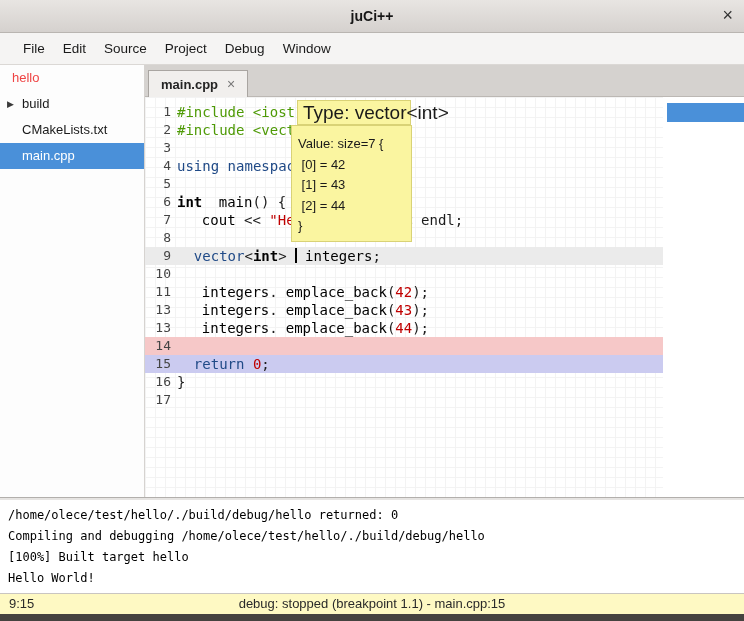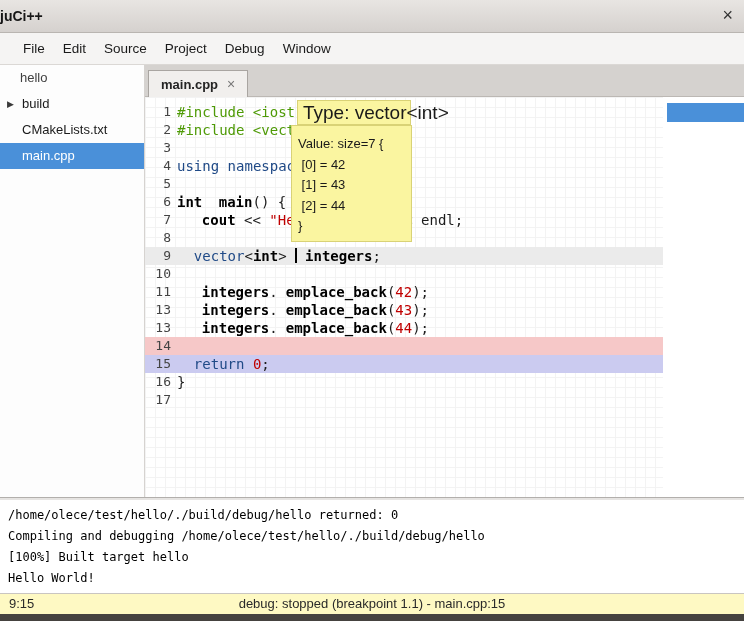--- a/index.html
+++ b/index.html
@@ -4,31 +4,31 @@
 <style>
   * { margin:0; padding:0; box-sizing:border-box; }
   html,body { background:#ffffff; }
   body { font-family:"Liberation Sans", sans-serif; }
 
   .window { position:relative; width:744px; height:621px; background:#ffffff; overflow:hidden; font-size:13px; color:#1a1a1a; }
 
   
   .titlebar { position:absolute; left:0; top:0; width:744px; height:33px;
     background:linear-gradient(#e8e5e2,#d5d1ce); border-bottom:1px solid #b9b5b1; }
-  .title { position:absolute; left:0; right:0; top:8px; font-weight:bold; font-size:14px; color:#161616; }
+  .title { position:absolute; left:0; right:0; top:8px; text-align:center; font-weight:bold; font-size:14px; color:#161616; }
   .close-btn { position:absolute; right:11px; top:5px; font-size:18px; color:#333; cursor:default; }
 
   
   .menubar { position:absolute; left:0; top:33px; width:744px; height:32px; background:#f5f4f3;
     border-bottom:1px solid #dbd8d5; display:flex; align-items:center; padding-left:14px; }
   .menu-item { padding:7px 9px; font-size:13.5px; color:#1a1a1a; }
 
   
   .sidebar { position:absolute; left:0; top:65px; width:145px; height:432px; background:#fdfdfd; border-right:1px solid #d6d3d0; }
-  .project-label { height:26px; line-height:26px; padding-left:20px; color:#404040; }
+  .project-label { height:26px; line-height:26px; padding-left:12px; color:#ef4444; }
   .tree-row { height:26px; line-height:26px; padding-left:22px; position:relative; white-space:nowrap; }
   .tree-row .expander { position:absolute; left:7px; top:0; font-size:9px; color:#3a3a3a; }
   .tree-row.selected { background:#4a90d9; color:#ffffff; }
 
   
   .tabbar { position:absolute; left:145px; top:65px; width:599px; height:32px; background:#d5d2cf;
     border-bottom:1px solid #bcb8b4; display:flex; padding-left:3px; }
   .tab { margin-top:5px; height:27px; background:#f1efed; border:1px solid #a9a5a1; border-bottom:none;
     display:flex; align-items:center; padding:0 12px; gap:9px; }
   .tab-label { font-weight:bold; font-size:13px; color:#242424; }
@@ -42,21 +42,21 @@
   .code-row { display:flex; height:18px; line-height:18px; }
   .gutter { flex:0 0 32px; width:32px; text-align:right; padding-right:6px;
     font-size:13px; color:#444; font-family:"DejaVu Sans Mono", monospace; }
   .code-text { white-space:pre; color:#1c1c1c; }
   .hl-current { background:#ebebeb; }
   .hl-breakpoint { background:#f6c8c8; }
   .hl-debug-stop { background:#cbcbf0; }
   .tok-pp { color:#4e9a06; }
   .tok-kw { color:#204a87; }
   .tok-type { font-weight:bold; color:#000; }
-  .tok-id { font-weight:bold; color:#000;padding-left:8px; }
+  .tok-id { font-weight:normal; color:#000;padding-left:8px; }
   .tok-str { color:#c00000; }
   .tok-num { color:#c00000; }
   .cursor { display:inline-block; width:2px; height:15px; background:#000; vertical-align:-2px; }
 
   
   .tooltip-type { position:absolute; left:152px; top:3px; width:114px; height:25px; background:#faf5a0;
     border:1px solid #d9d276; font-size:19px; line-height:23px; padding-left:5px; white-space:pre; z-index:5; }
   .tooltip-value { position:absolute; left:146px; top:28px; width:121px; height:117px; background:#faf5a0;
     border:1px solid #d9d276; font-size:13px; padding:8px 6px 0 6px; z-index:5; }
   .tooltip-value div { white-space:pre; line-height:20.5px; }

